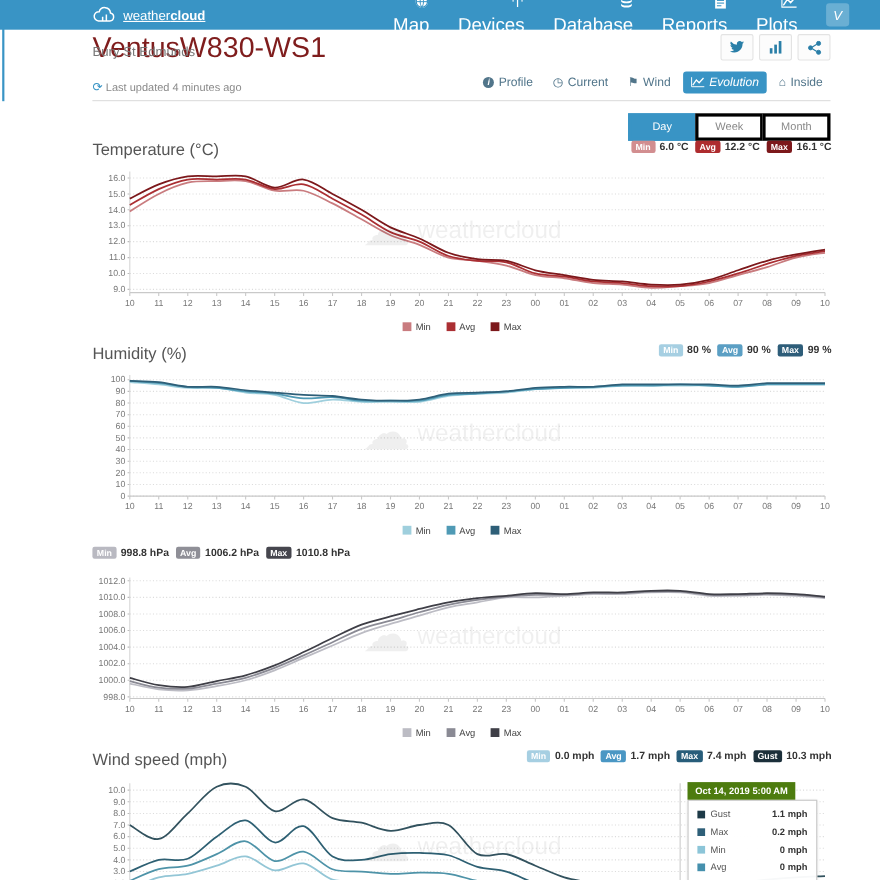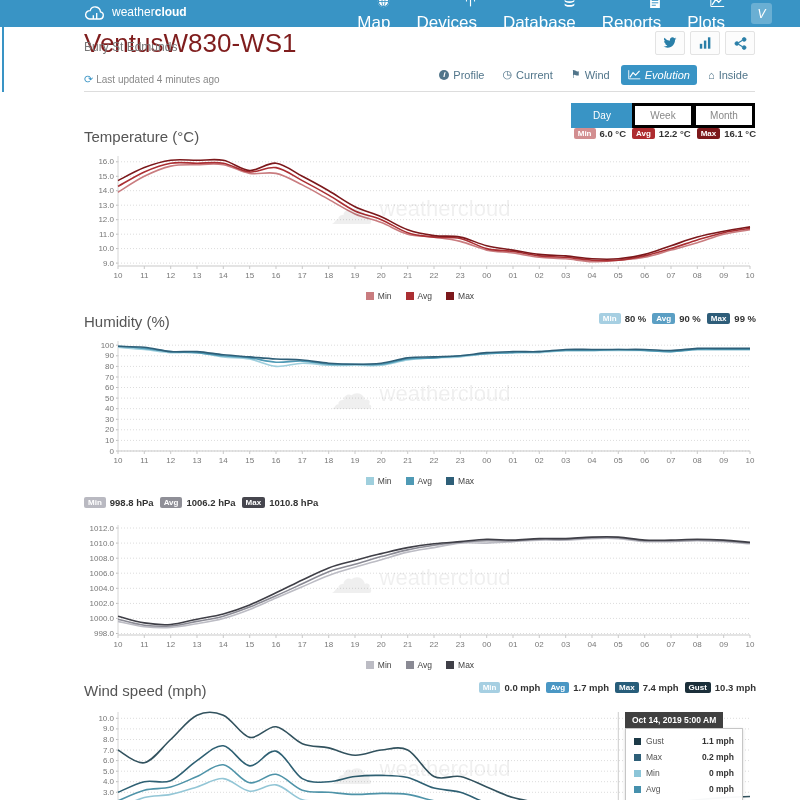--- a/index.html
+++ b/index.html
@@ -1,21 +1,21 @@
 <!DOCTYPE html>
 <html><head>
 <meta charset="utf-8">
 <style>
   html,body{margin:0;padding:0;}
   body{width:800px;height:800px;overflow:hidden;position:relative;background:#fff;
        font-family:"Liberation Sans",sans-serif;color:#444;}
   
   .navbar{position:absolute;top:0;left:0;width:800px;height:27px;background:#3994c5;
           display:flex;align-items:center;z-index:50;}
-  .brand{display:flex;align-items:flex-start;margin-left:84px;color:#fff;font-size:12px;cursor:pointer;}
+  .brand{display:flex;align-items:center;margin-left:84px;color:#fff;font-size:12px;cursor:pointer;text-decoration:underline;}
   .brand .logo{margin-right:6px;display:flex;}
   .brand b{font-weight:bold;}
   .nav-items{display:flex;align-items:center;margin-left:auto;margin-right:28px;gap:26px;}
   .nav-item{display:flex;align-items:flex-end;gap:5px;color:#fff;font-size:17px;cursor:pointer;flex-direction:column;}
   .nav-item svg{display:block;}
   .avatar{width:21px;height:21px;border-radius:3px;background:rgba(255,255,255,.25);color:#fff;
           font-size:12px;font-style:italic;display:flex;align-items:center;justify-content:center;cursor:pointer;}
   .edge-line{position:absolute;left:2px;top:0;width:2px;height:92px;background:#3994c5;z-index:40;}
   
   .page-title{position:absolute;left:84px;top:28px;font-size:26px;color:#7f1d1d;font-weight:400;}
@@ -49,21 +49,21 @@
   .watermark{position:absolute;left:50%;top:42%;transform:translate(-50%,-50%);display:flex;
              align-items:center;gap:6px;opacity:.06;pointer-events:none;white-space:nowrap;}
   .watermark .wm-cloud{font-size:44px;color:#000;line-height:1;}
   .watermark .wm-text{font-size:22px;color:#000;}
   .legend{display:flex;justify-content:center;gap:14px;margin-top:1px;}
   .legend-item{display:flex;align-items:center;gap:4px;font-size:8.5px;color:#444;cursor:pointer;}
   .legend-sw{width:8px;height:8px;display:inline-block;}
   svg text{font-family:"Liberation Sans",sans-serif;}
   
   .tooltip{position:absolute;z-index:60;}
-  .tt-head{background:#404040;color:#fff;font-size:8.5px;font-weight:bold;padding:3px 7px;
+  .tt-head{background:#4d7c0f;color:#fff;font-size:8.5px;font-weight:bold;padding:3px 7px;
            display:inline-block;white-space:nowrap;}
   .tt-body{background:rgba(255,255,255,.96);border:1px solid #c6c6c6;box-shadow:0 1px 3px rgba(0,0,0,.15);
            padding:4px 8px;width:100px;}
   .tt-row{display:flex;align-items:center;font-size:8.5px;color:#555;height:16px;}
   .tt-row .legend-sw{width:7px;height:7px;margin-right:5px;}
   .tt-val{margin-left:auto;font-weight:bold;color:#333;}
 </style>
 </head>
 <body>
 

